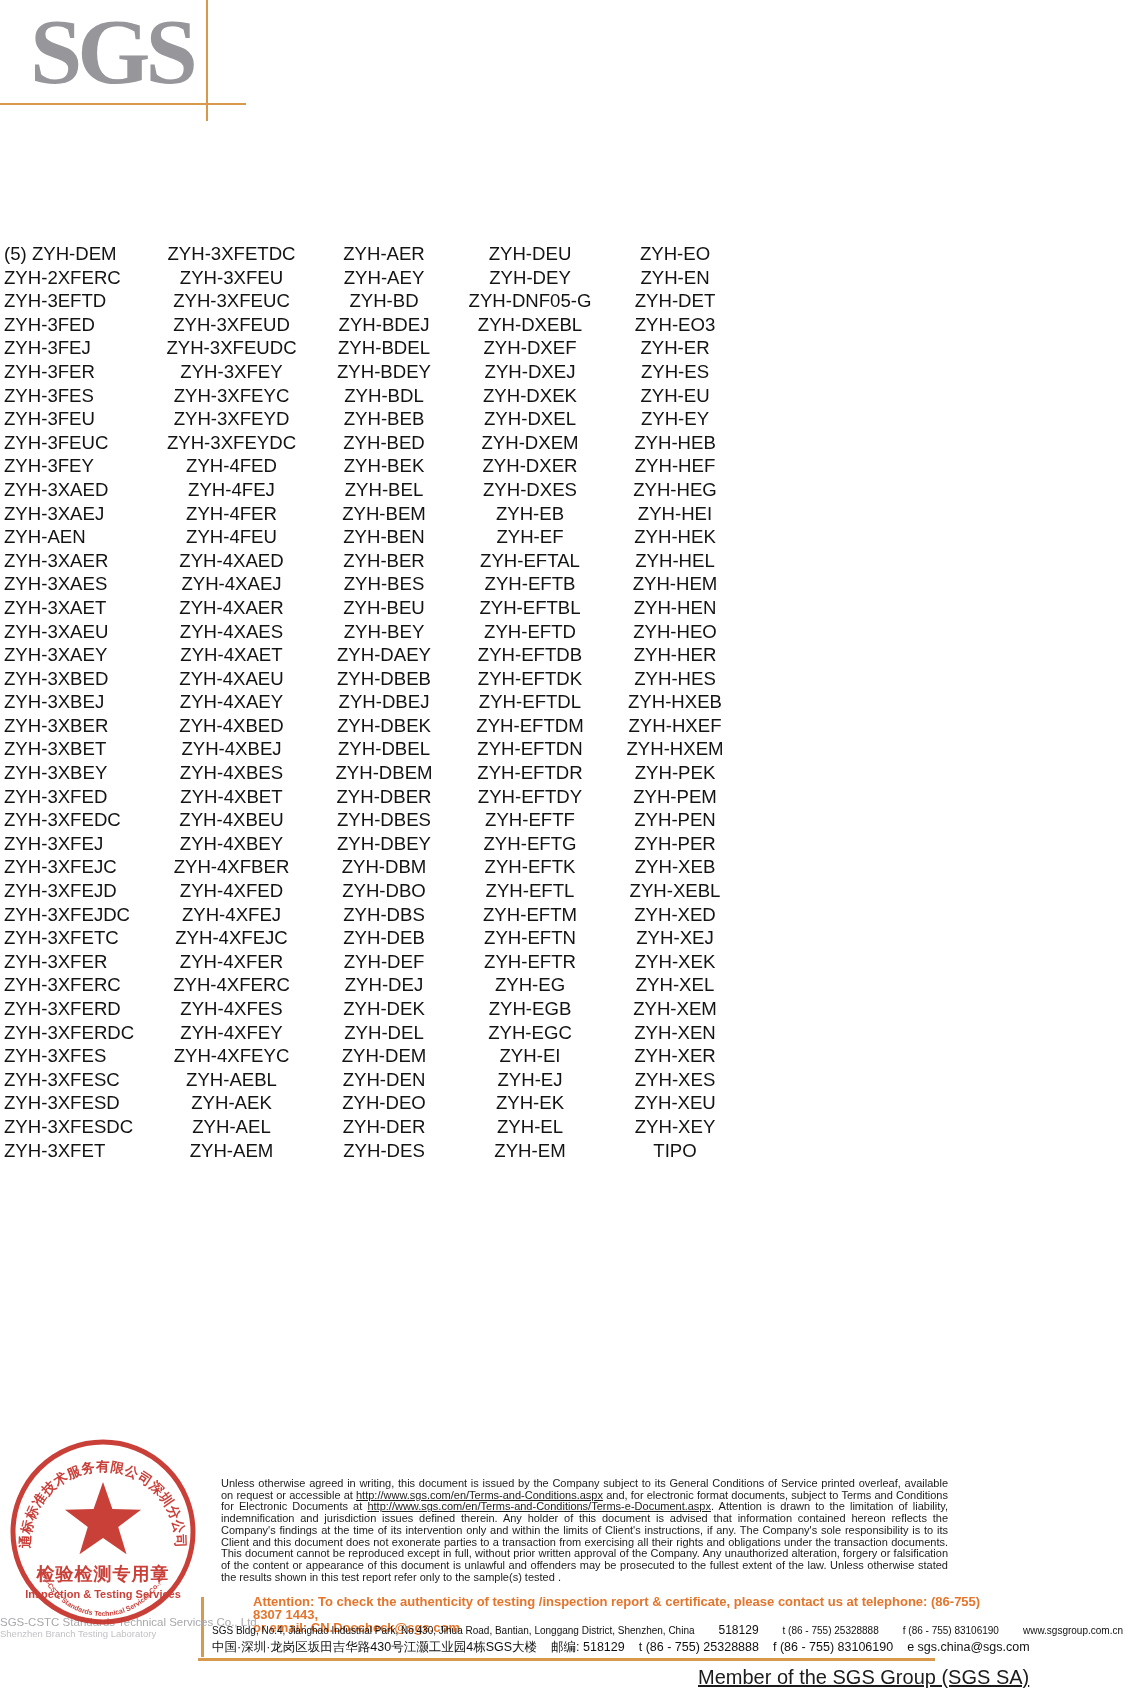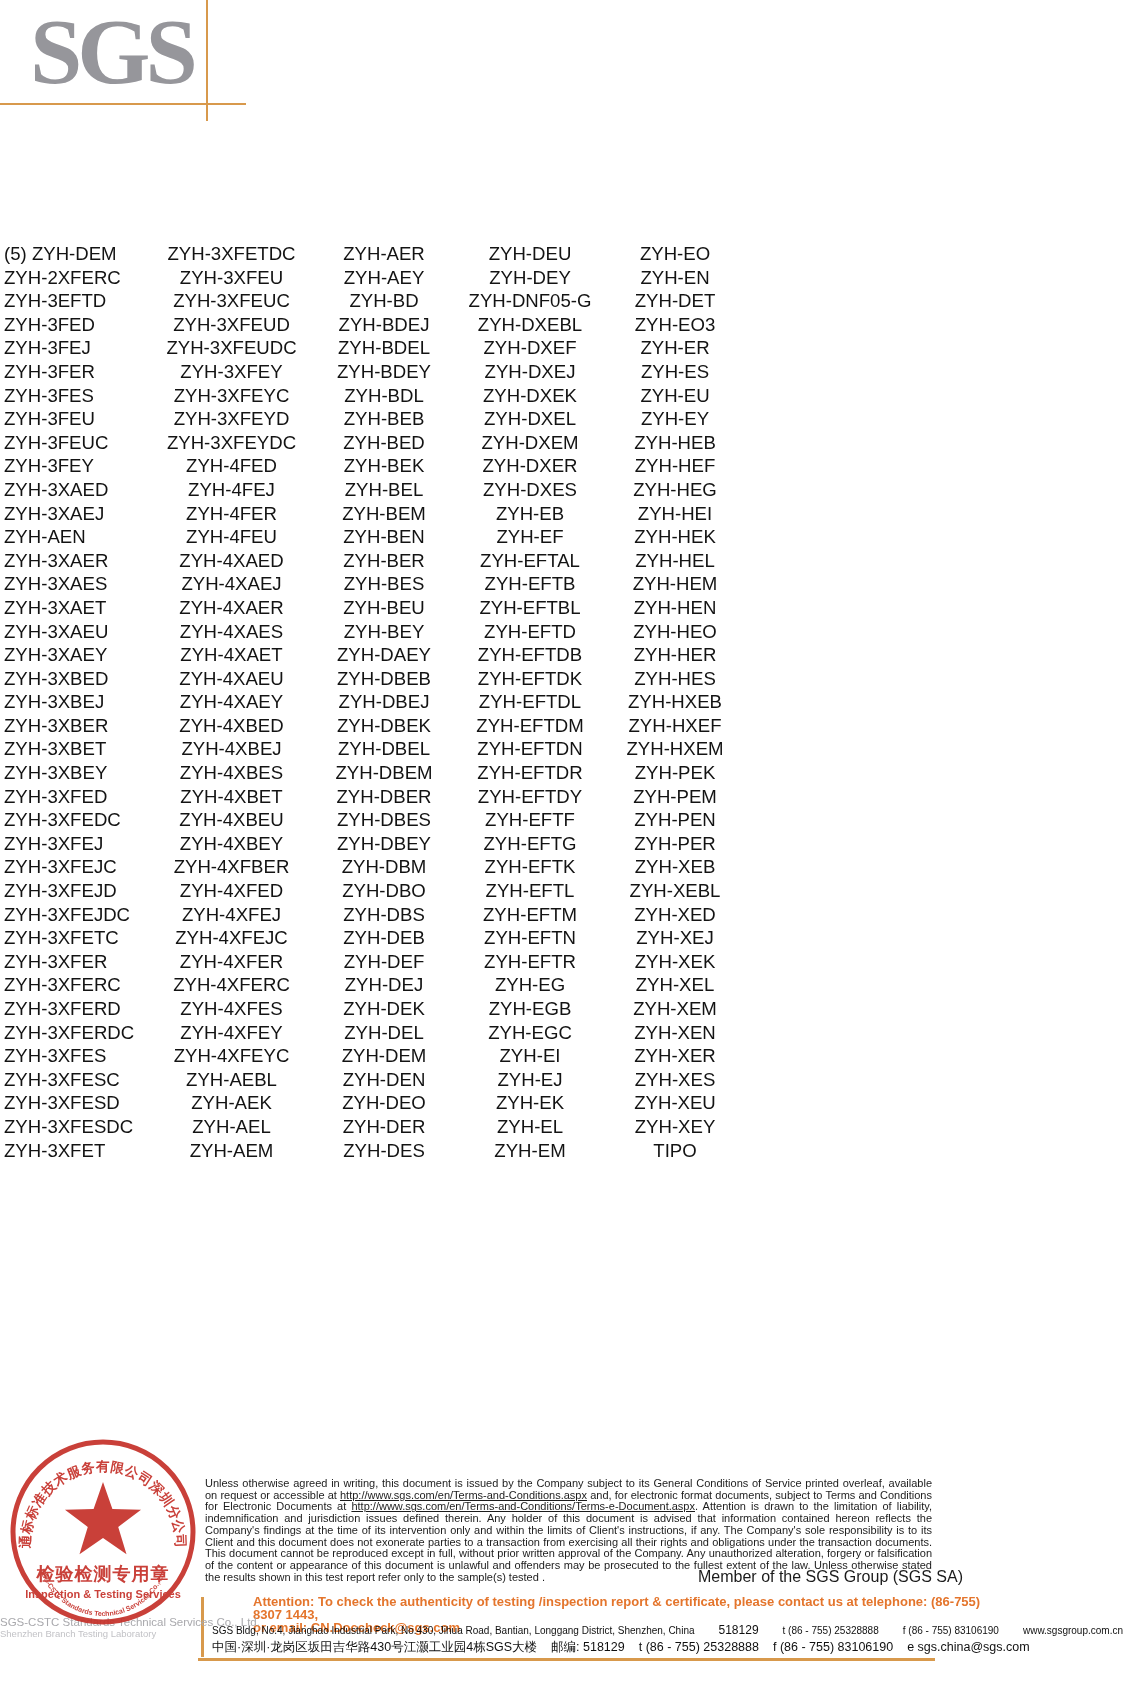--- a/index.html
+++ b/index.html
@@ -32,38 +32,38 @@
     display:grid;
     grid-template-columns:150px 155px 150px 142px 148px;
     grid-auto-rows:23.6px;
     font-size:18.6px;color:#131313;margin-top:28px;
   }
   #model-grid .cell{white-space:nowrap;}
   #model-grid .c0{text-align:left;}
   #model-grid .c1,#model-grid .c2,#model-grid .c3,#model-grid .c4{text-align:center;}
   
   .legal{
-    position:absolute;left:205px;top:1478px;width:727px;
+    position:absolute;left:221px;top:1478px;width:727px;
     font-size:11px;line-height:11.7px;text-align:justify;
     color:#1c1c1c;margin:0;
   }
   .legal .u{text-decoration:underline;}
   .attention{
     position:absolute;left:205px;top:1595px;width:730px;
     font-size:13px;line-height:13px;font-weight:bold;
     color:#e4752c;margin:0;padding-left:48px;
   }
   .addr-vline{position:absolute;left:201px;top:1597px;width:3px;height:60px;background:#d8994c;}
   .addr-hline{position:absolute;left:198px;top:1658px;width:737px;height:3px;background:#d8994c;}
   .addr-block{position:absolute;left:212px;top:1623px;width:910px;}
   .addr-row{display:flex;align-items:baseline;white-space:nowrap;}
   .addr-en{font-size:10px;color:#101010;gap:24px;height:16px;}
   .addr-en .post{font-size:12px;}
   .addr-cn{font-size:12.5px;color:#101010;gap:14px;height:18px;text-align:right;}
-  .member{position:absolute;left:698px;top:1568px;font-size:16px;color:#1b1b1b;}
+  .member{position:absolute;left:698px;top:1666px;font-size:20px;color:#1b1b1b;text-decoration:underline;}
   .company-gray{position:absolute;left:0;top:1616px;width:280px;z-index:1;}
   .company-gray .l1{font-size:11.5px;color:#a9a9ad;white-space:nowrap;}
   .company-gray .l2{font-size:9.5px;color:#c2c2c6;white-space:nowrap;}
   
   .stamp{position:absolute;left:3px;top:1432px;z-index:2;opacity:.92;}
   .stamp .ring-cn{fill:#c53029;font-size:13.5px;font-weight:bold;letter-spacing:.5px;}
   .stamp .ring-en{fill:#c53029;font-size:7px;font-weight:bold;}
   .stamp .stamp-cn{fill:#c53029;font-size:18px;font-weight:bold;letter-spacing:1px;}
   .stamp .stamp-en{fill:#c53029;font-size:11px;font-weight:bold;}
 </style>

